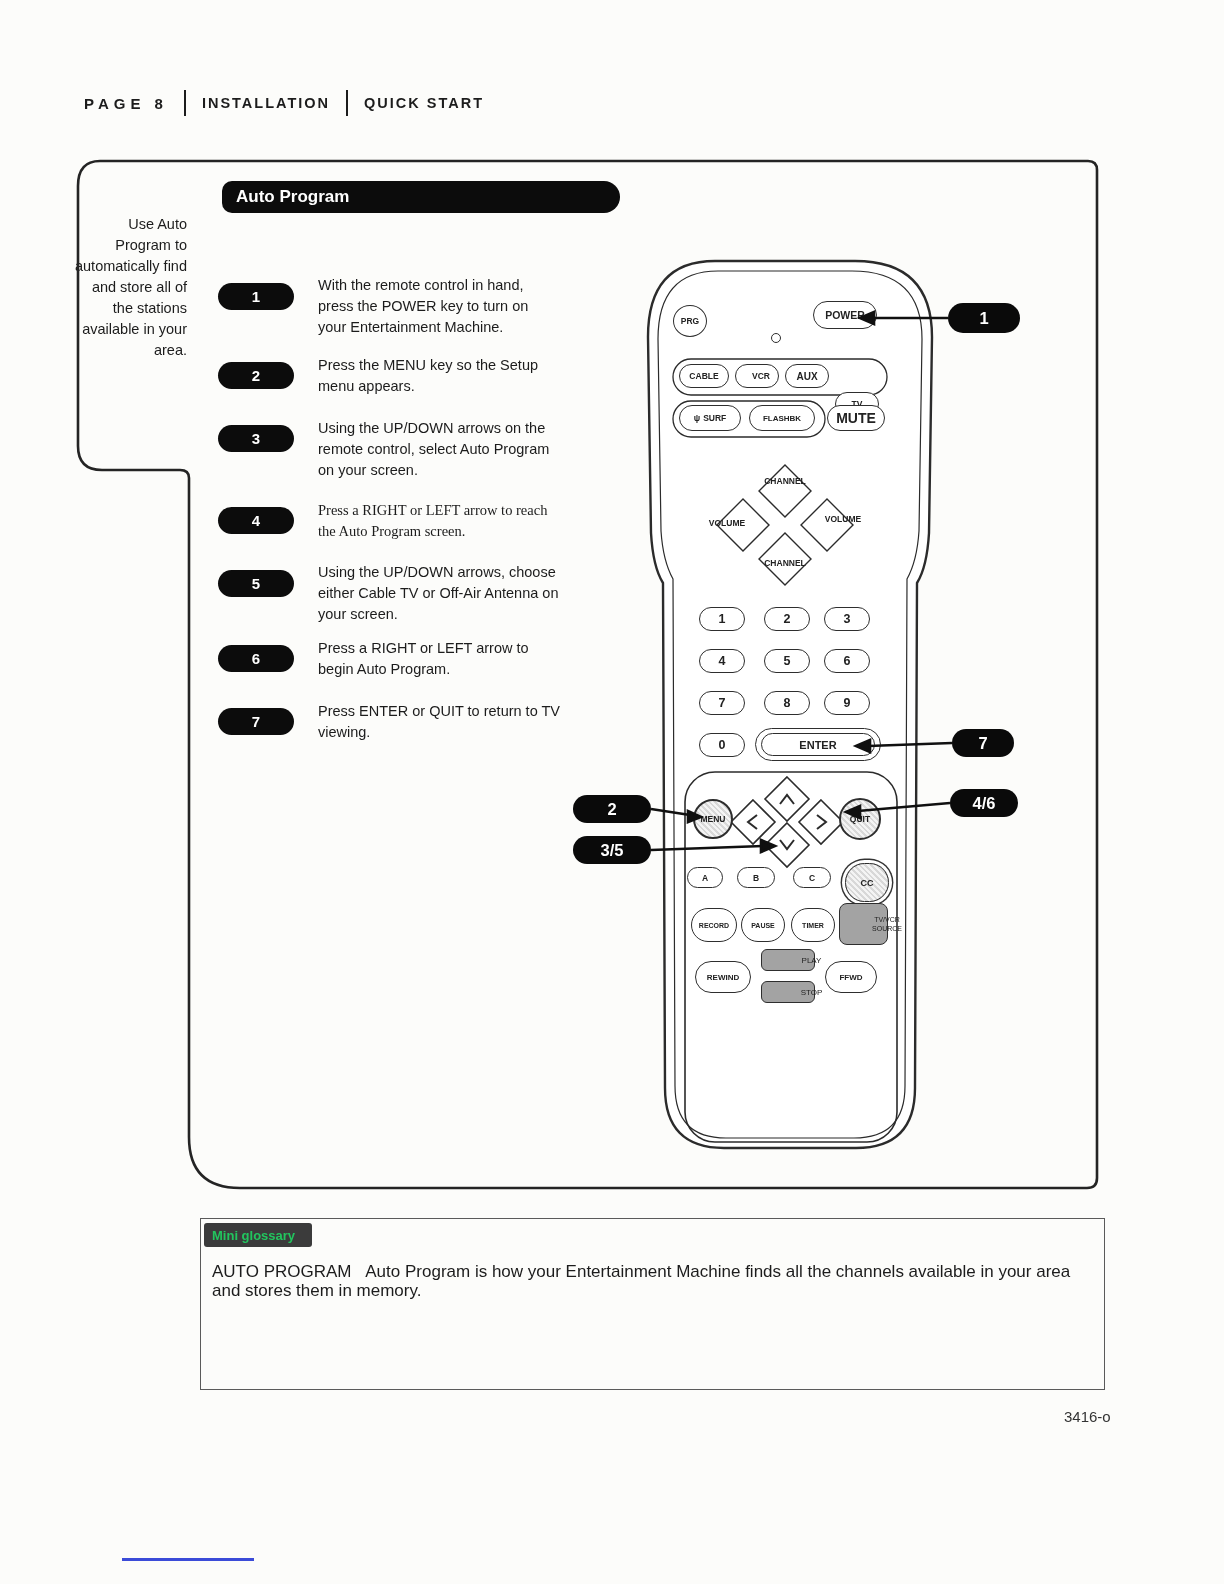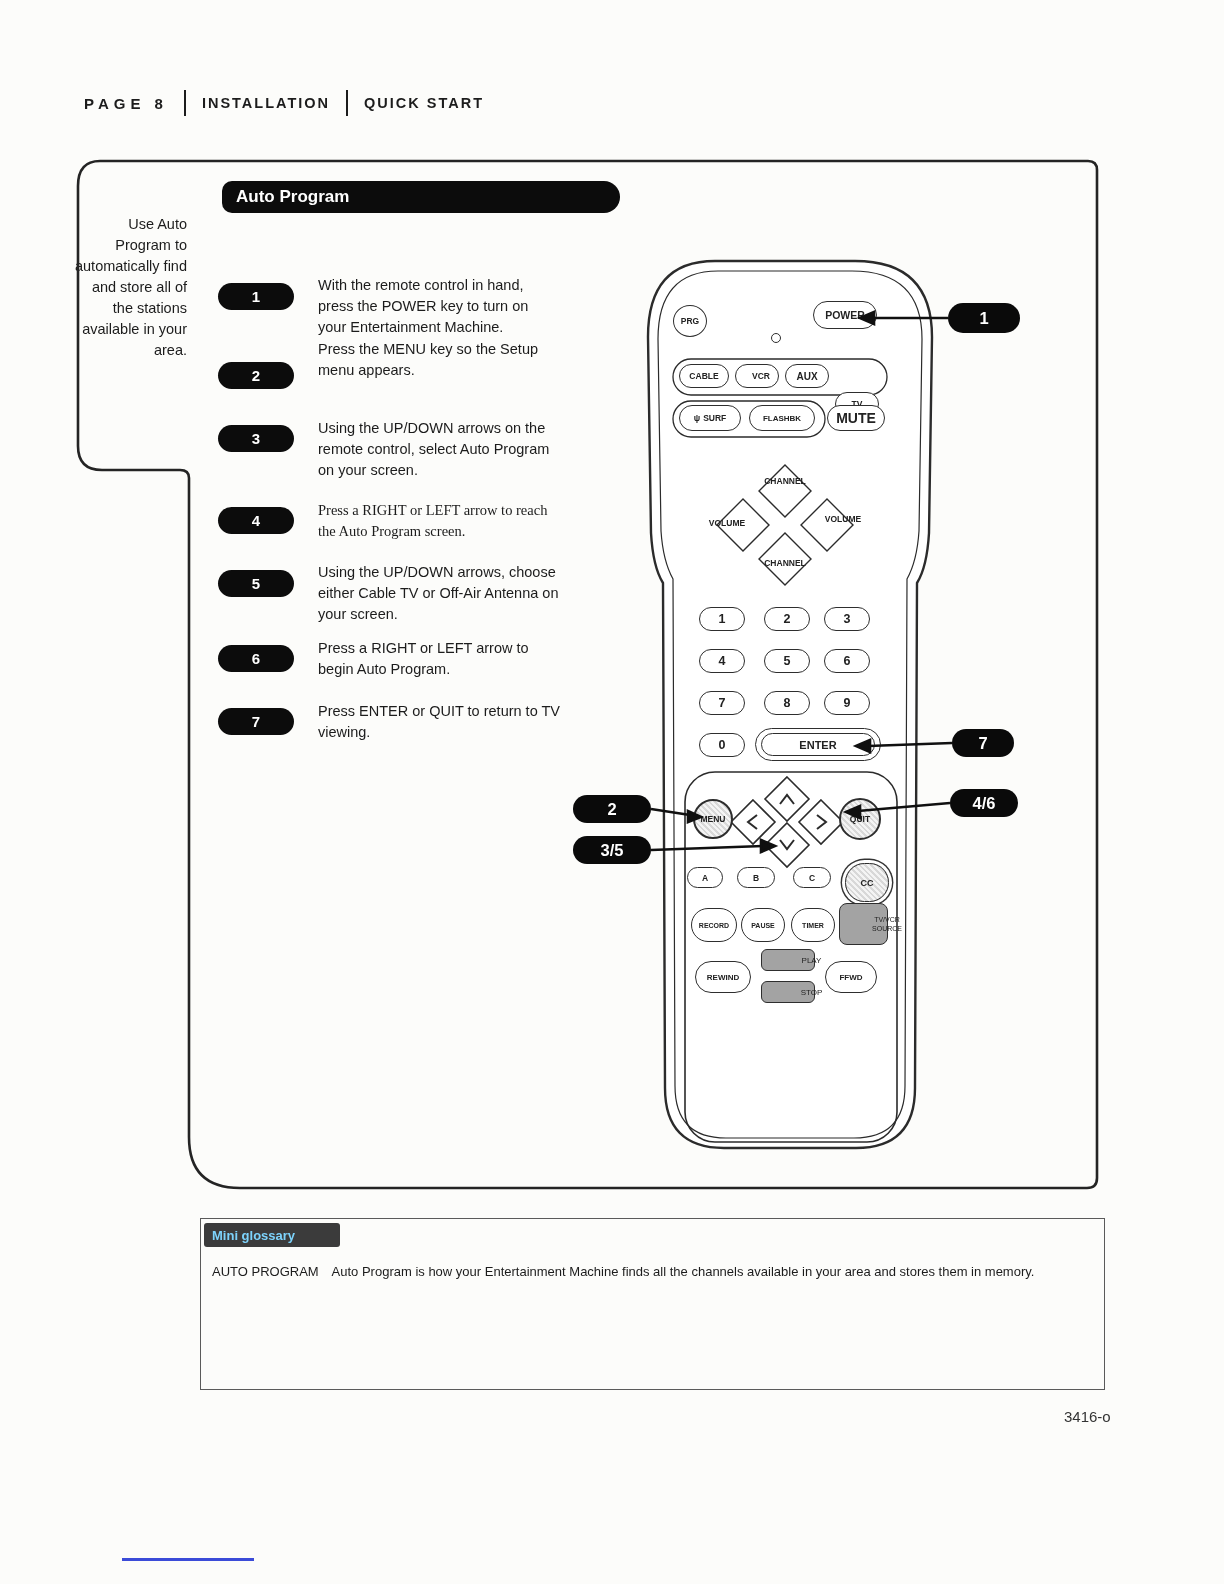--- a/index.html
+++ b/index.html
@@ -30,23 +30,23 @@
   .rect{border:1.5px solid #2e2e2e;border-radius:6px;background:#a3a3a3;display:flex;
     align-items:center;justify-content:center;box-sizing:border-box;font-weight:400;color:#222;padding-left:47px;}
   .circle{border-radius:50%;}
   .hatch{background:repeating-linear-gradient(45deg,#f4f4f4 0 2px,#d8d8d8 2px 4px);}
   .lbl{font-weight:700;color:#222;text-align:center;}
   
   .co{background:#0a0a0a;color:#fff;border-radius:15px;display:flex;align-items:center;
     justify-content:center;font-weight:700;font-size:16.5px;z-index:8;}
   
   .gloss{left:200px;top:1218px;width:905px;height:172px;border:1.6px solid #5a5a5a;background:#fcfcfa;z-index:2;}
-  .gloss-title{left:204px;top:1223px;width:136px;height:24px;background:#3b3b3b;color:#7dd3fc;
+  .gloss-title{left:204px;top:1223px;width:108px;height:24px;background:#3b3b3b;color:#22c55e;
     font-weight:700;font-size:13px;display:flex;align-items:center;padding-left:8px;border-radius:3px;z-index:3;}
-  .gloss-text{left:212px;top:1262px;width:882px;font-size:13px;line-height:19px;z-index:3;}
+  .gloss-text{left:212px;top:1262px;width:882px;font-size:17px;line-height:19px;z-index:3;}
   .gloss-term{margin-right:10px;}
   .footer-num{left:1064px;top:1408px;font-size:15px;color:#333;z-index:3;}
   .blue-line{left:122px;top:1558px;width:132px;height:3px;background:#3b4bd8;z-index:3;}
   svg{display:block;}
   .overlay{left:0;top:0;z-index:7;pointer-events:none;}
   .remote{left:635px;top:255px;width:300px;height:900px;z-index:2;}
 </style>
 </head>
 <body>
 
@@ -63,21 +63,21 @@
   <div class="a banner">
     <span>Auto Program</span>
   </div>
 
   <div class="a intro">Use Auto Program to automatically find and store all of the stations available in your area.</div>
 
   <div class="a step-badge" style="left:218px;top:283px;">1</div>
   <div class="a step-text" style="top:275px;">With the remote control in hand, press the POWER key to turn on your Entertainment Machine.</div>
 
   <div class="a step-badge" style="left:218px;top:362px;">2</div>
-  <div class="a step-text" style="top:339px;">Press the MENU key so the Setup menu appears.</div>
+  <div class="a step-text" style="top:355px;">Press the MENU key so the Setup menu appears.</div>
 
   <div class="a step-badge" style="left:218px;top:425px;">3</div>
   <div class="a step-text" style="top:418px;">Using the UP/DOWN arrows on the remote control, select Auto Program on your screen.</div>
 
   <div class="a step-badge" style="left:218px;top:507px;">4</div>
   <div class="a step-text" style="top:500px;font-family:Liberation Serif, serif;">Press a RIGHT or LEFT arrow to reach the Auto Program screen.</div>
 
   <div class="a step-badge" style="left:218px;top:570px;">5</div>
   <div class="a step-text" style="top:562px;">Using the UP/DOWN arrows, choose either Cable TV or Off-Air Antenna on your screen.</div>
 

